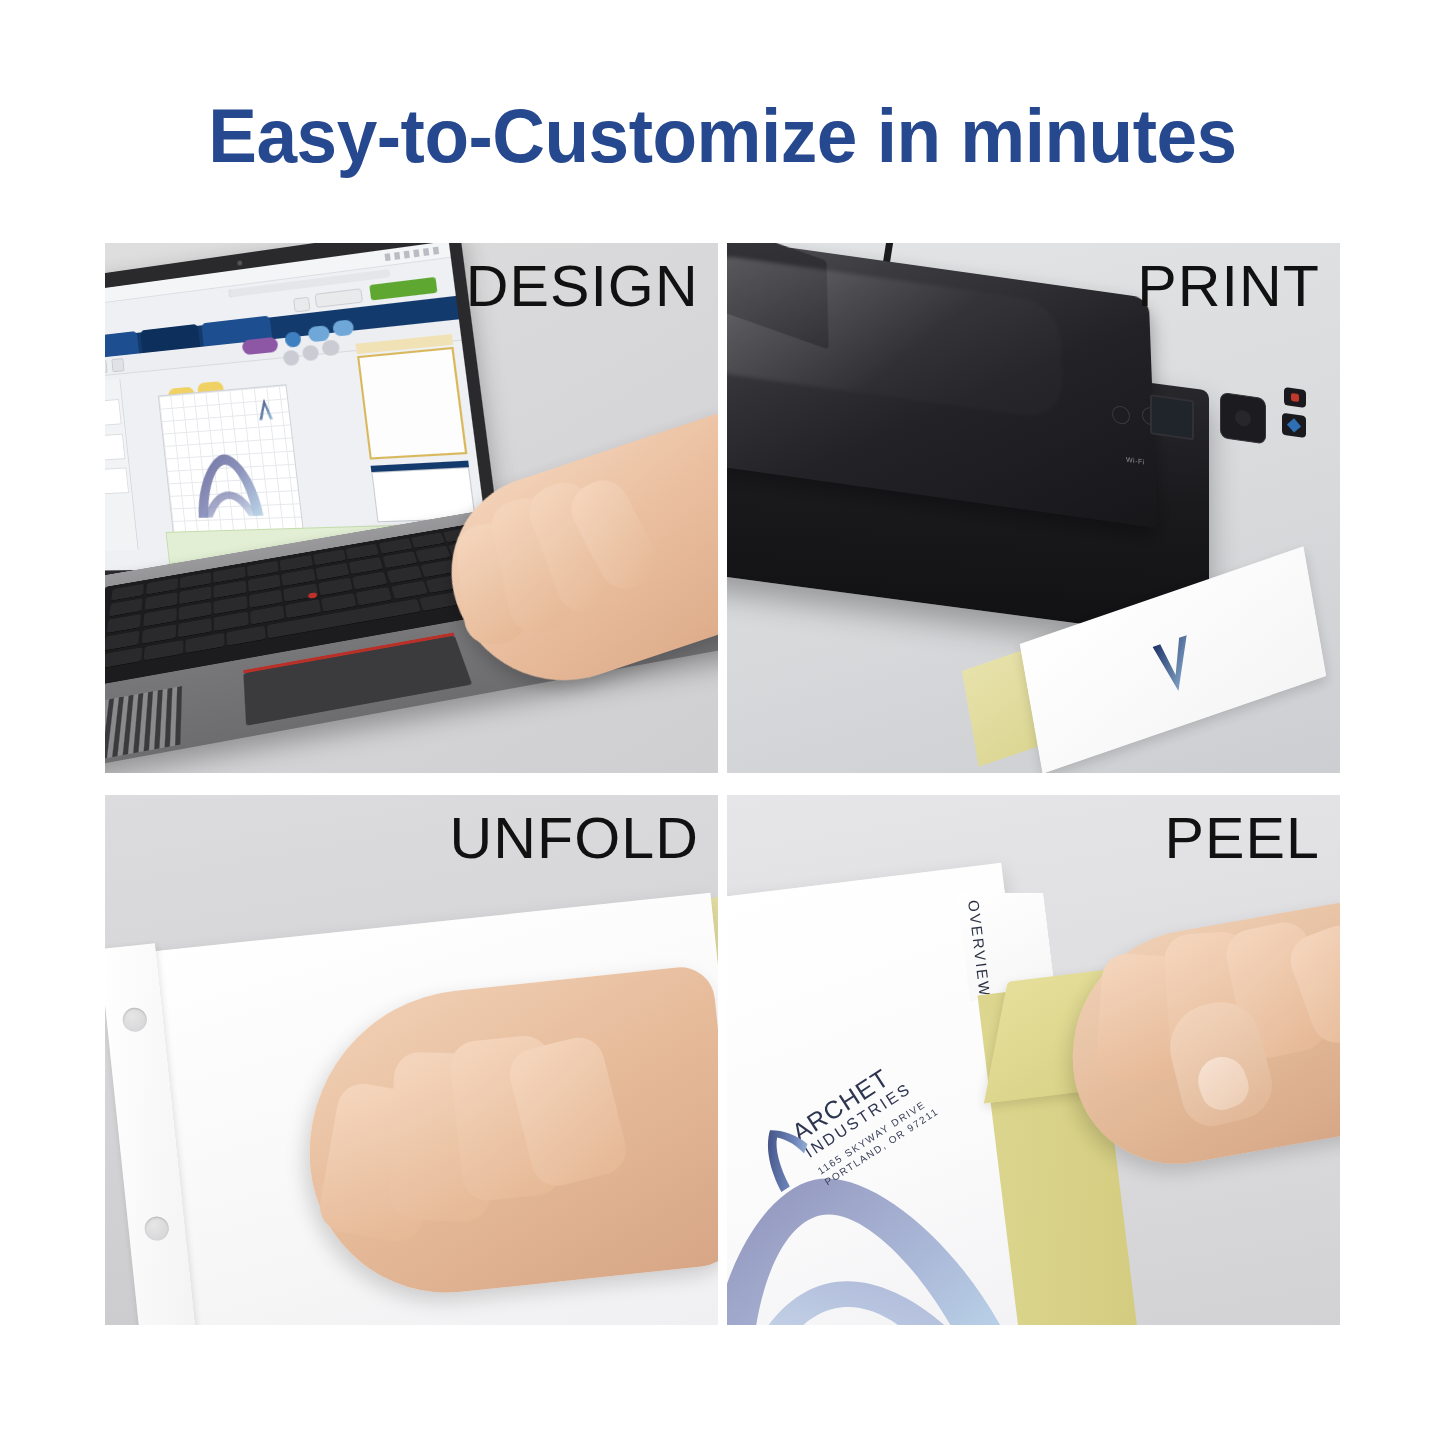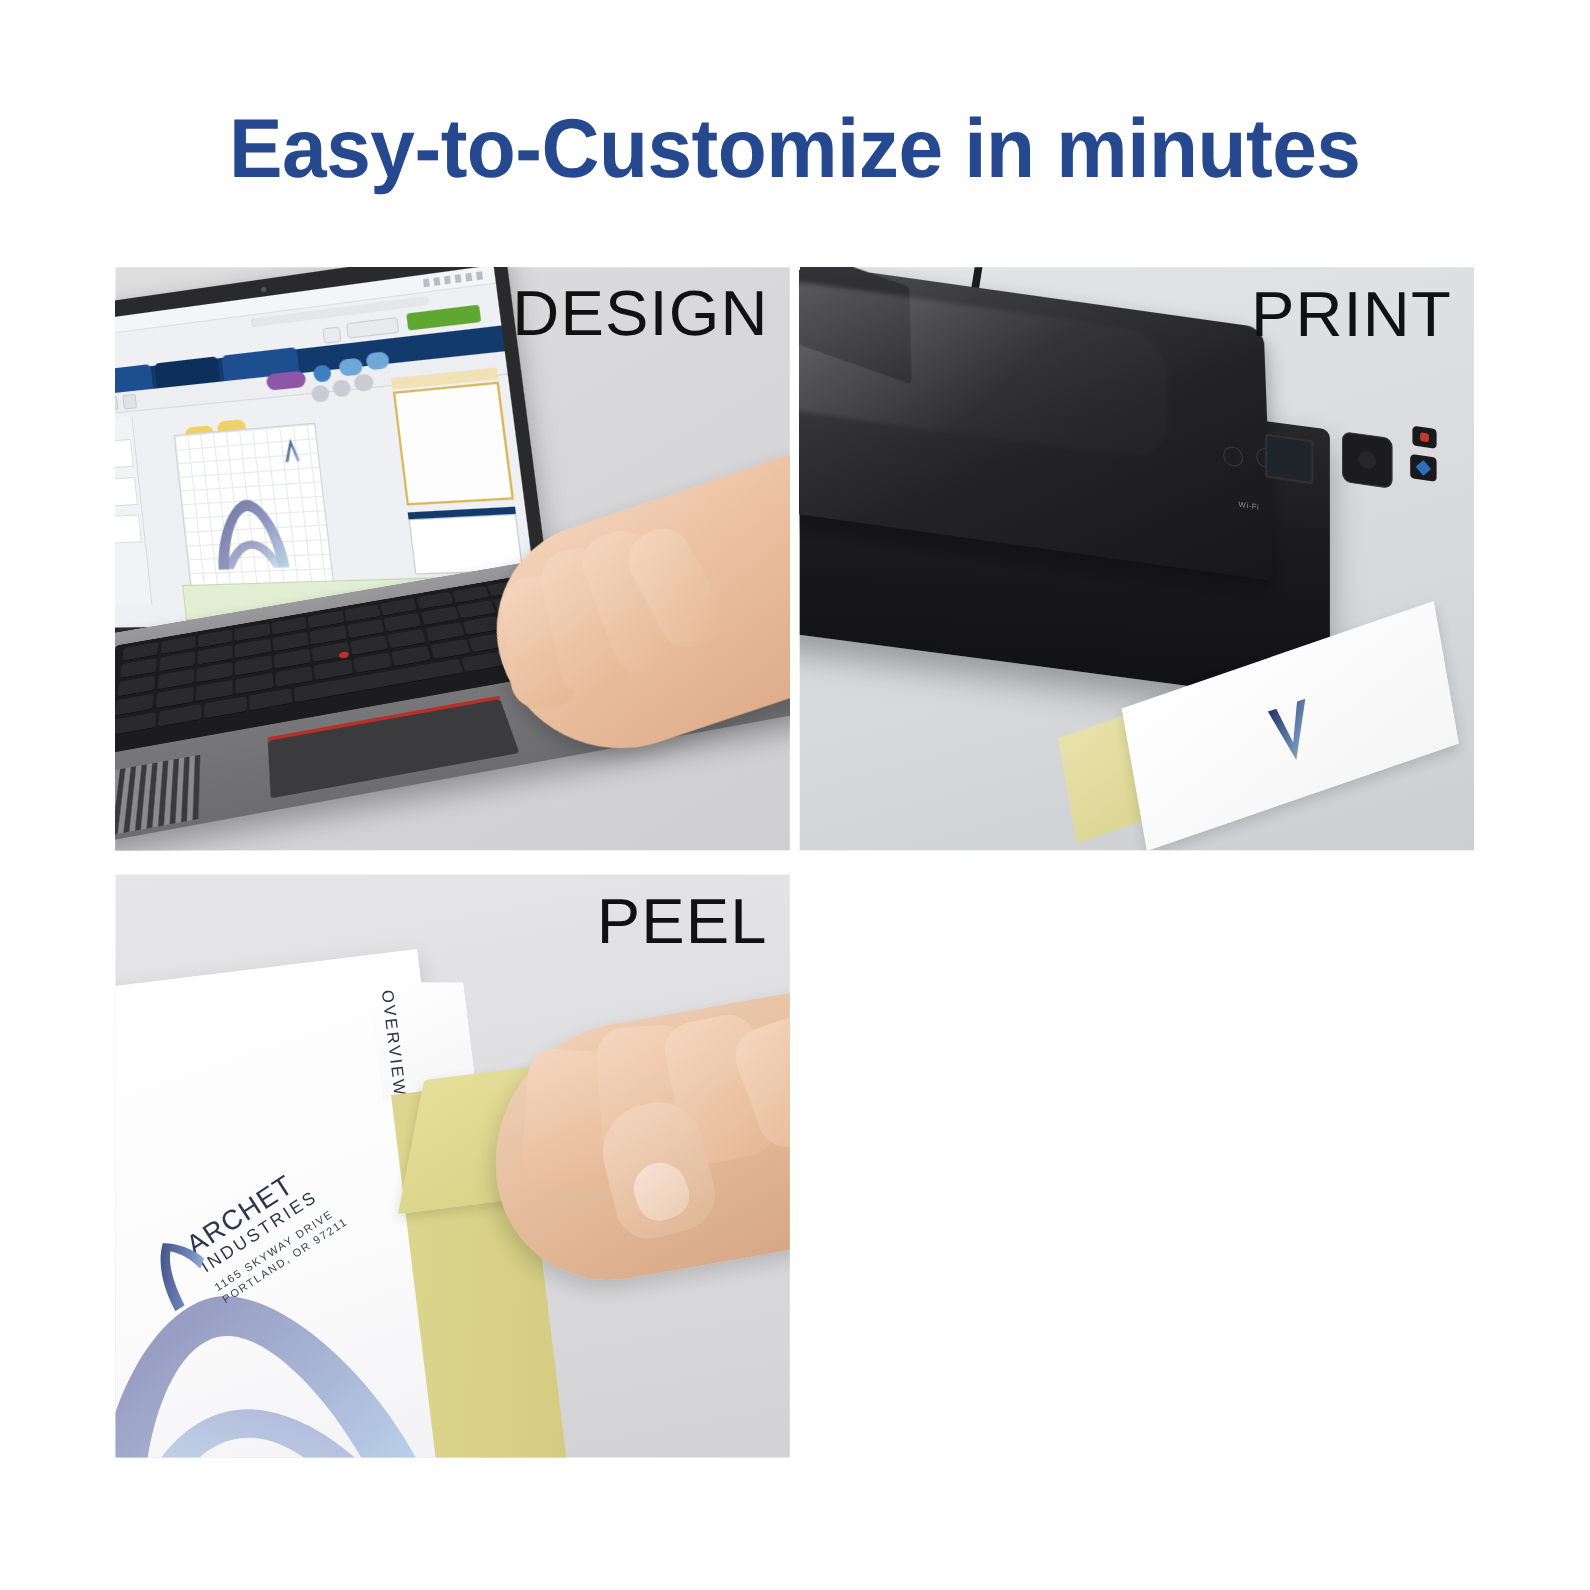--- a/index.html
+++ b/index.html
@@ -561,20 +561,39 @@
           </div>
         <div class="btn-start">
             <i></i>
           </div>
         <div class="wifi-ind">Wi-Fi</div>
       </div>
 
       <div class="panel-label">PRINT</div>
     </div>
 
+    <div class="panel p-unfold">
+
+      <div class="yellow-strip-unfold"></div>
+      <div class="sheet-unfold"></div>
+
+      <div class="binding-strip">
+        <div class="punch-hole" style="top:62px;"></div>
+        <div class="punch-hole" style="top:272px;"></div>
+      </div>
+
+      <div class="hand-unfold">
+        <div class="finger" style="left:18px;  top:88px;  width:104px; height:150px; transform:rotate(16deg);"></div>
+        <div class="finger" style="left:84px;  top:60px;  width:100px; height:168px; transform:rotate(8deg);"></div>
+        <div class="finger" style="left:150px; top:52px;  width:100px; height:160px; transform:rotate(0deg);"></div>
+        <div class="finger" style="left:214px; top:62px;  width:96px;  height:140px; transform:rotate(-8deg);"></div>
+      </div>
+
+      <div class="panel-label">UNFOLD</div>
+    </div>
 
     <div class="panel p-peel">
 
       <div class="divider-peel">
         <svg class="swoosh-peel" viewBox="0 0 330 230">
           <defs>
             <linearGradient id="gpeel1" x1="0" y1="0" x2="1" y2="1">
               <stop offset="0" stop-color="#8e8fb8"></stop>
                 <stop offset=".55" stop-color="#a9b6d6"></stop>
                 <stop offset="1" stop-color="#bfdaee"></stop>

